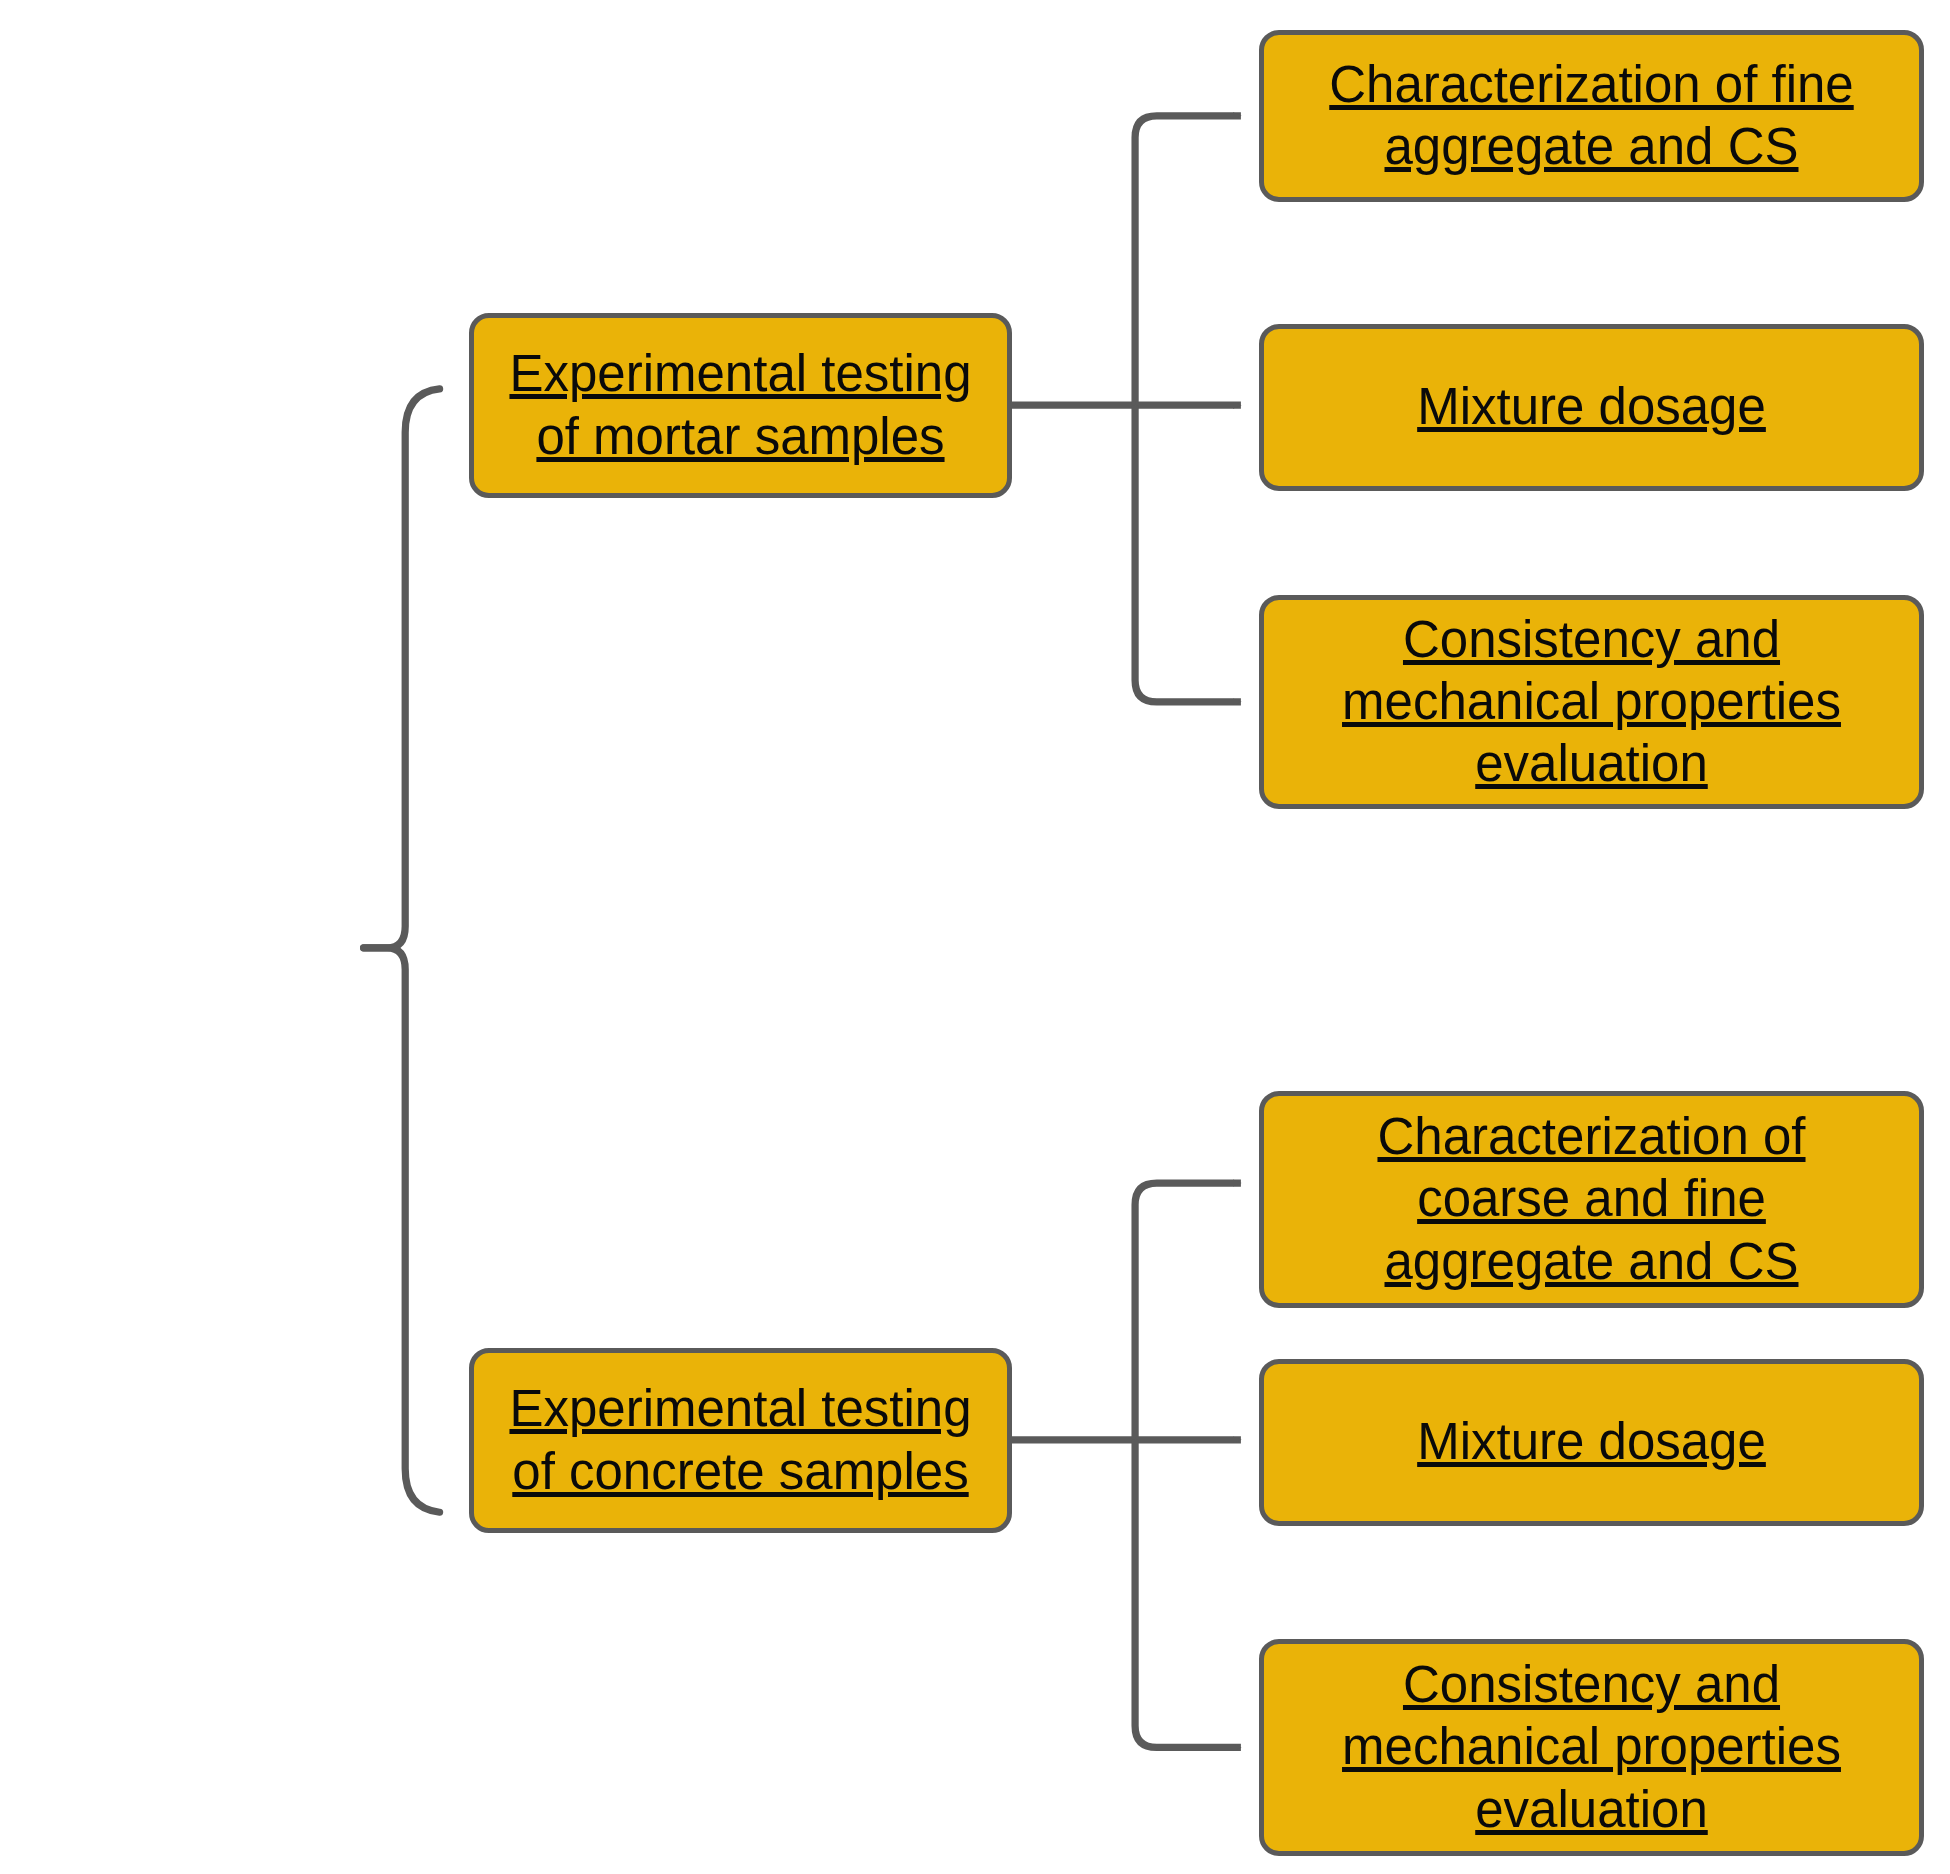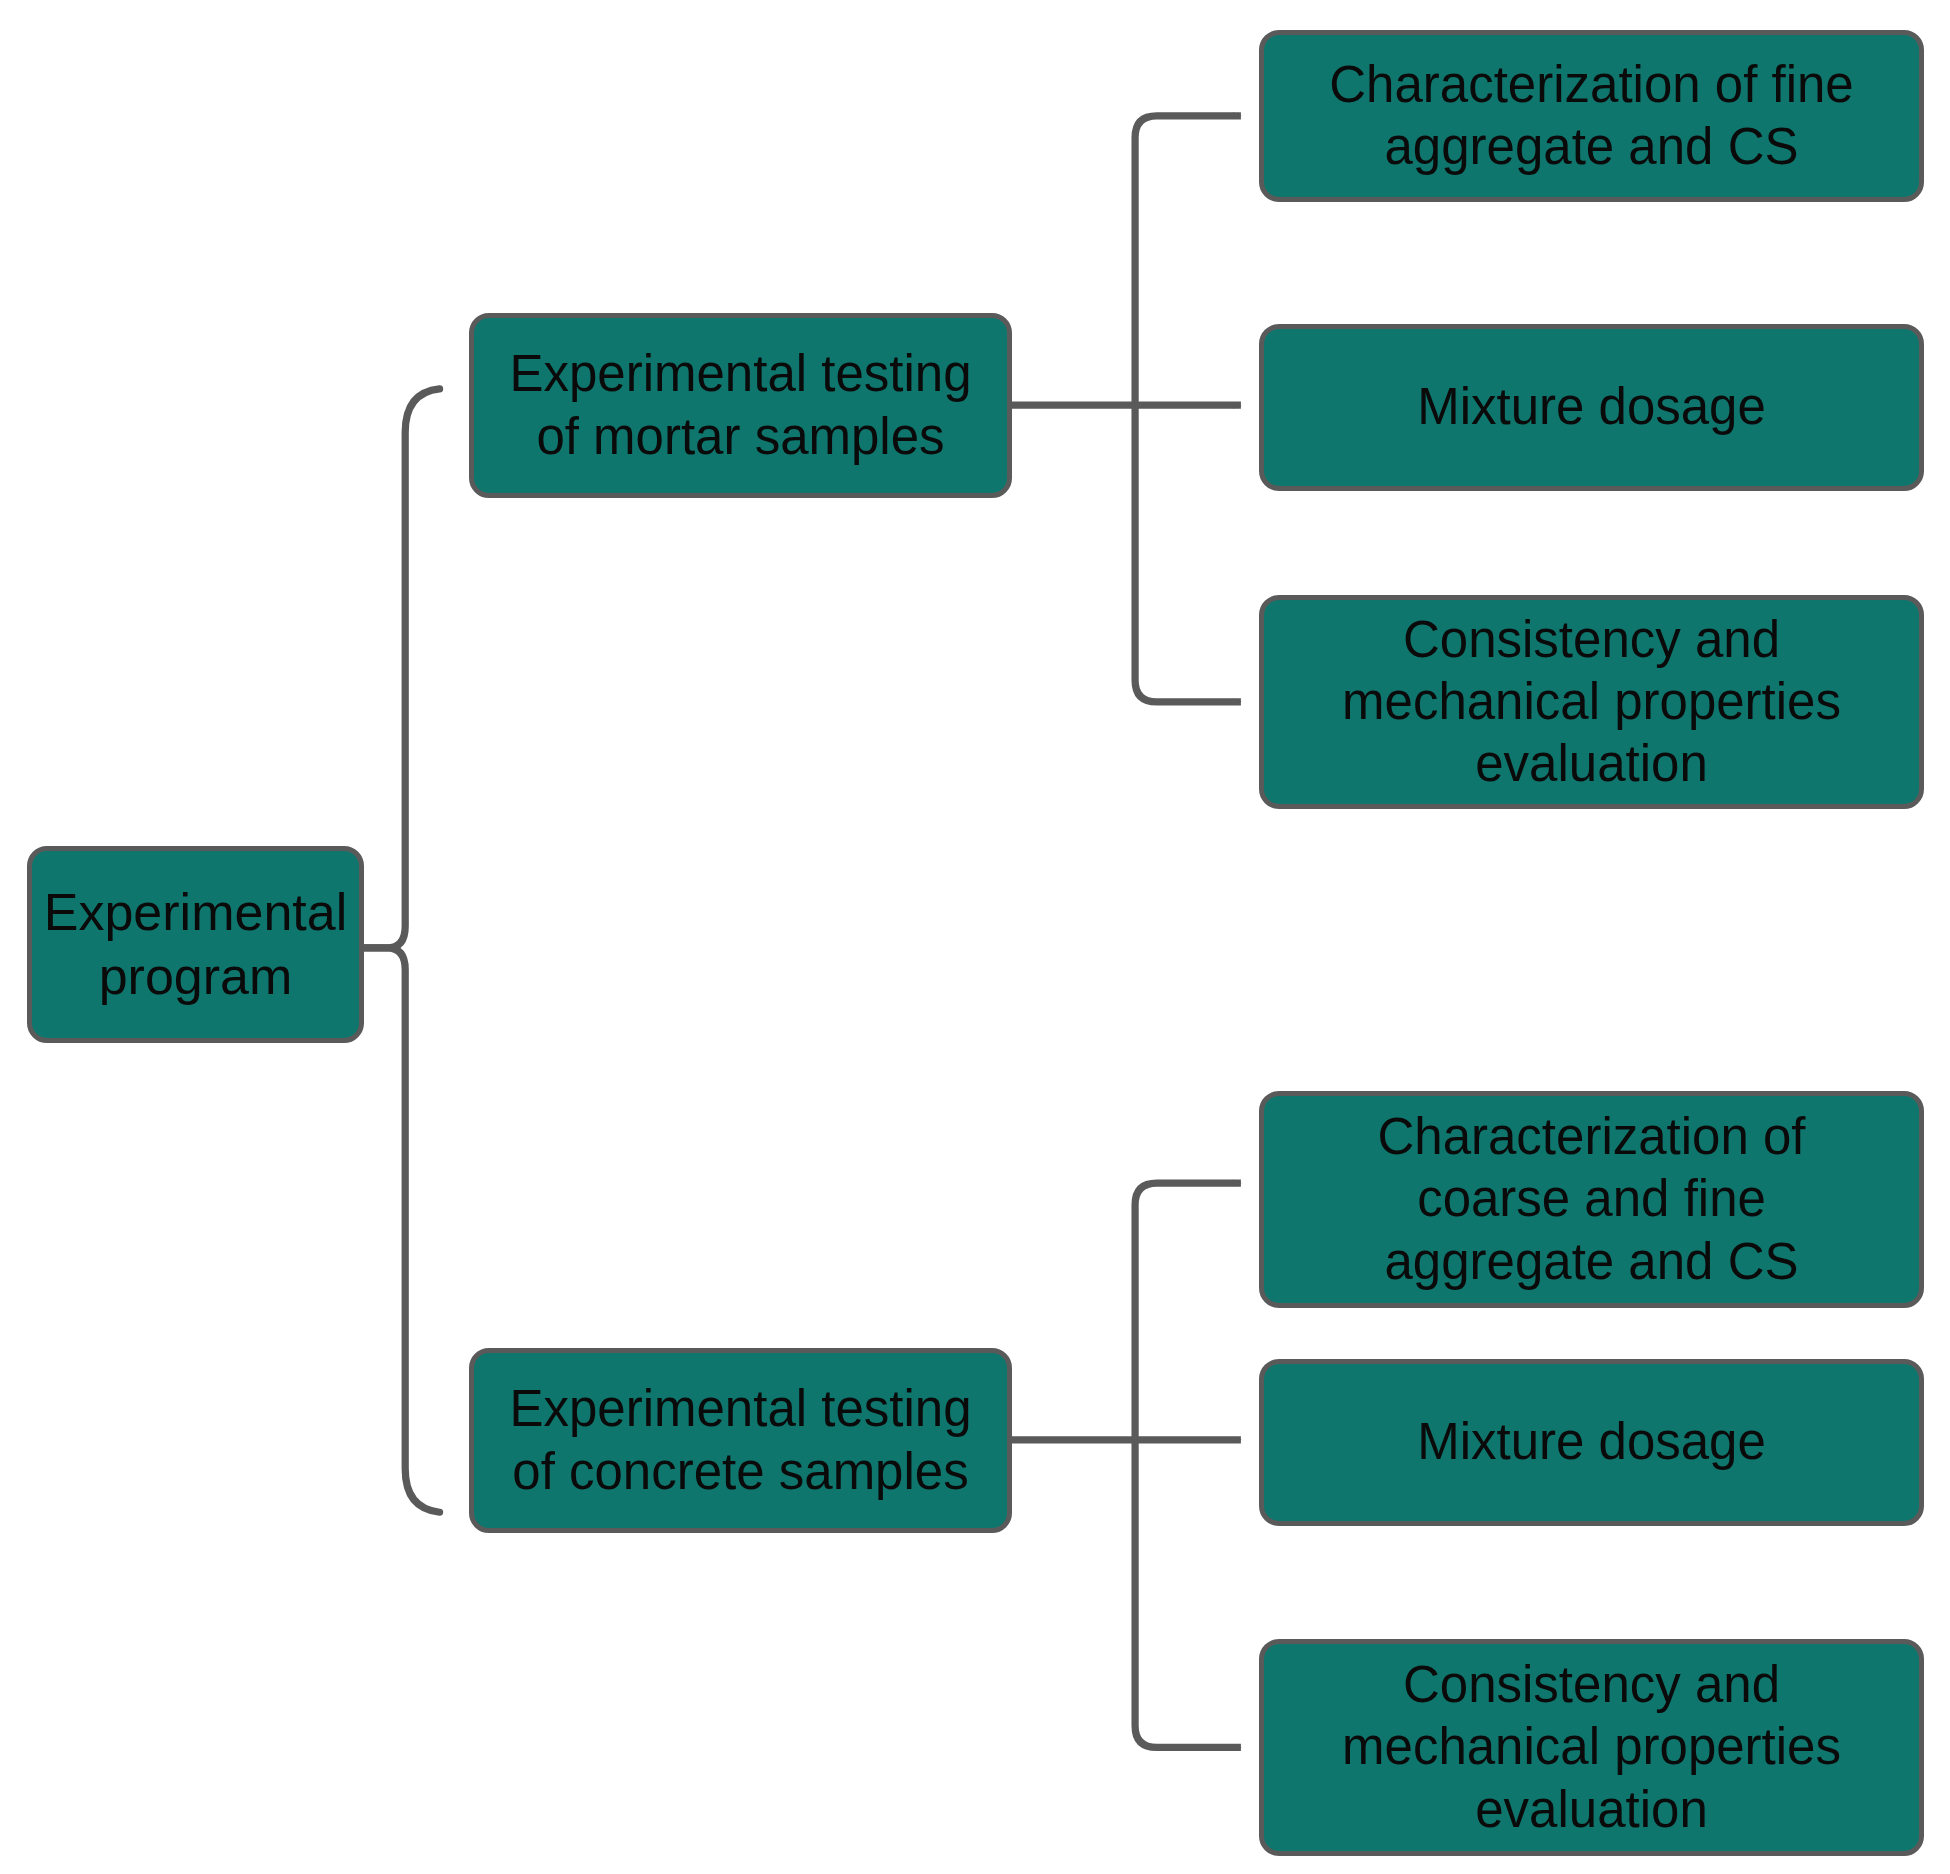--- a/index.html
+++ b/index.html
@@ -21,32 +21,33 @@
     position: absolute;
     left: 0;
     top: 0;
     width: 1950px;
     height: 1874px;
     pointer-events: none;
   }
   .node {
     position: absolute;
     box-sizing: border-box;
-    background: #0f766e;
+    background: #eab308;
     border: 5.4px solid #5a5a5a;
     border-radius: 20px;
     display: flex;
     align-items: center;
     justify-content: center;
     text-align: center;
     color: #0a0a0a;
     font-size: 51px;
     line-height: 1.22;
     padding: 5.4px 16.3px;
     white-space: pre-line;
+    text-decoration: underline;
   }
   .node-lg { font-size: 52px; }
 </style>
 </head>
 <body>
 
 <div id="canvas">
 
   <svg id="wires" viewBox="0 0 2156 2072" xmlns="http://www.w3.org/2000/svg">
     <defs>
@@ -76,22 +77,20 @@
     </g>
 
     <g fill="none" stroke="#5a5a5a" stroke-width="8" stroke-linecap="butt" stroke-linejoin="round">
       <path d="M 1118 1592 L 1255 1592"></path>
       <path d="M 1255 1592 L 1255 1332 Q 1255 1308 1279 1308 L 1372 1308" marker-end="url(#arrowhead)"></path>
       <path d="M 1255 1592 L 1372 1592" marker-end="url(#arrowhead)"></path>
       <path d="M 1255 1592 L 1255 1908 Q 1255 1932 1279 1932 L 1372 1932" marker-end="url(#arrowhead)"></path>
     </g>
   </svg>
 
-  <div class="node node-lg" style="left:27px; top:846px; width:337px; height:197px;">Experimental
-program</div>
 
   <div class="node" style="left:469px; top:313px; width:543px; height:185px;">Experimental testing
 of mortar samples</div>
 
   <div class="node" style="left:469px; top:1348px; width:543px; height:185px;">Experimental testing
 of concrete samples</div>
 
   <div class="node" style="left:1259px; top:30px; width:665px; height:172px;">Characterization of fine
 aggregate and CS</div>
 

